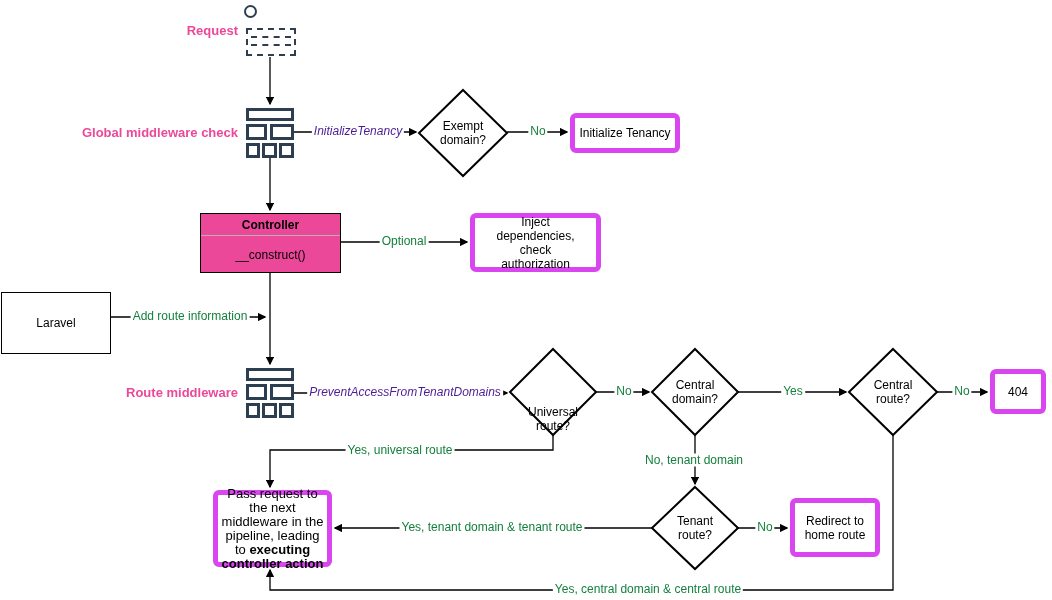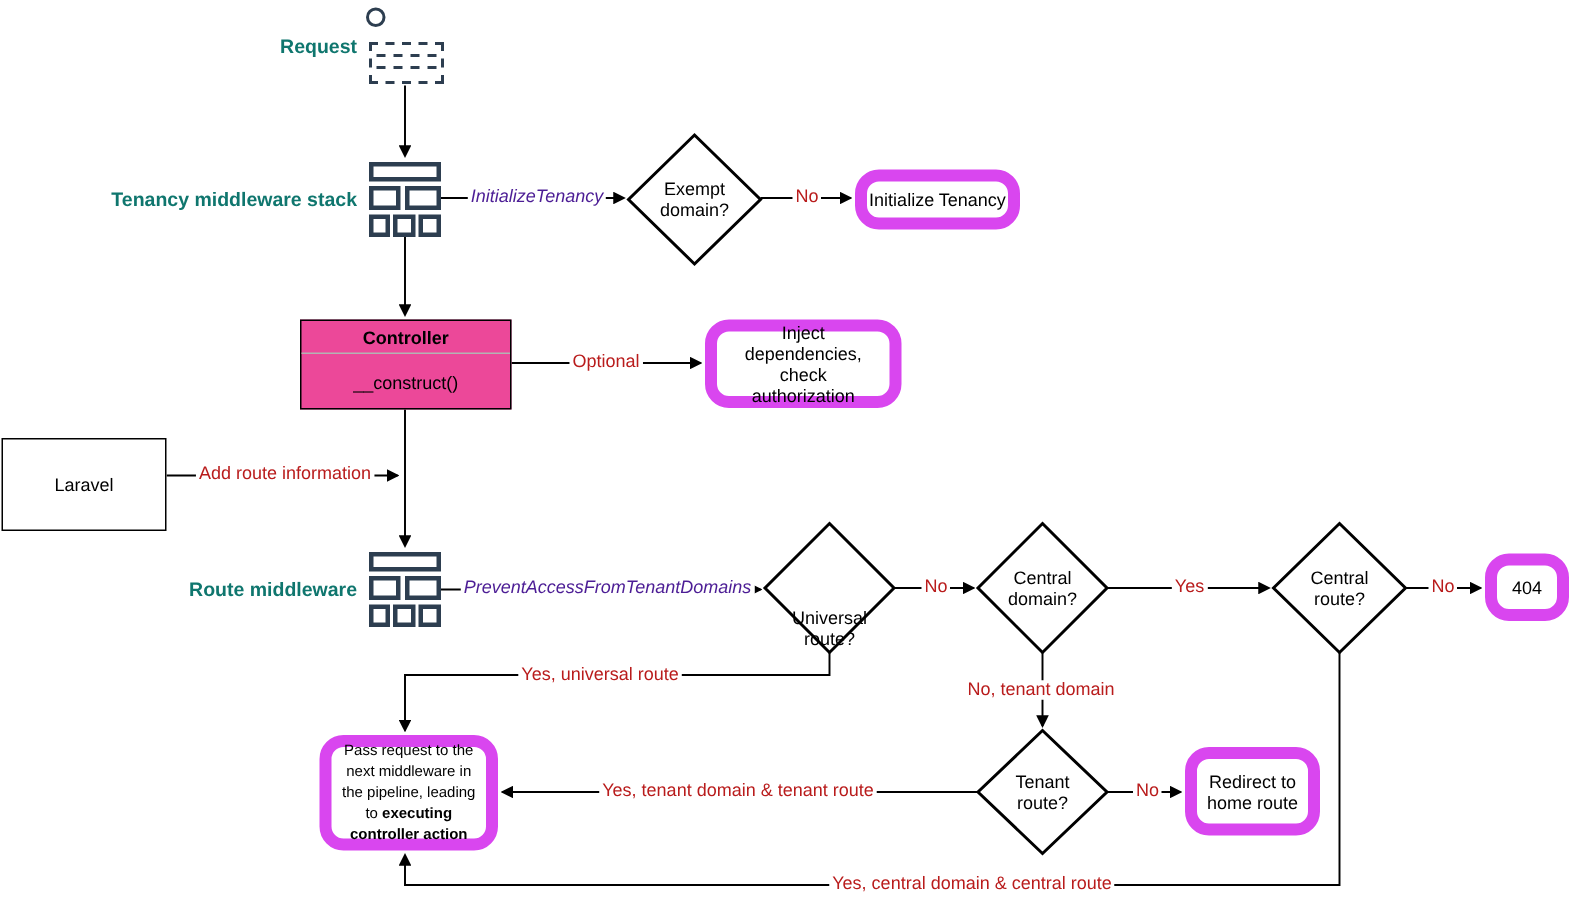--- a/index.html
+++ b/index.html
@@ -6,43 +6,43 @@
   #canvas {
     position:relative; width:1052px; height:600px; background:#ffffff;
     font-family:"Liberation Sans", sans-serif; color:#000; overflow:hidden;
   }
   #wires { position:absolute; left:0; top:0; width:1052px; height:600px; }
 
   
   .box { position:absolute; box-sizing:border-box; background:#fff;
          display:flex; align-items:center; justify-content:center;
          text-align:center; font-size:12px; line-height:14px; }
-  .rounded { border:8px solid #d946ef; border-radius:16px; }
+  .rounded { border:5px solid #d946ef; border-radius:6px; }
   .plain   { border:1px solid #000; }
 
   .uml { position:absolute; box-sizing:border-box; background:#ec4899;
          border:1.5px solid #000; }
   .uml .hdr { height:21px; display:flex; align-items:center; justify-content:center;
               font-weight:bold; font-size:12px; border-bottom:1px solid #b3b3b3; }
   .uml .bdy { height:37px; display:flex; align-items:center; justify-content:center;
               font-size:12px; }
 
   
   .dlabel { position:absolute; width:90px; text-align:center;
             font-size:12px; line-height:14px; transform:translate(-50%,-50%); }
 
   
   .elabel { position:absolute; transform:translate(-50%,-50%);
             background:#fff; padding:0 2px; font-size:12px; line-height:13px;
-            white-space:nowrap; color:#b91c1c; }
+            white-space:nowrap; color:#15803d; }
   .it { font-style:italic; color:#4c1d95; }
 
   
   .caption { position:absolute; font-weight:bold; font-size:13px;
-             color:#0f766e; text-align:right; }
+             color:#ec4899; text-align:right; }
 
   
   .httpbox { position:absolute; left:246px; top:28px; width:50px; height:26px;
              box-sizing:border-box; border:2px solid #2d3e50; background:#fff;
              display:flex; align-items:center; justify-content:center; }
   .httpbox span { font-size:8px; letter-spacing:1px; color:#2d3e50; padding-left:8px; }
   .httpcircle { position:absolute; left:244px; top:5px; width:13px; height:13px;
                 box-sizing:border-box; border:2.5px solid #2d3e50; border-radius:50%;
                 background:#fff; }
   .httpdash { position:absolute; left:246px; top:28px; width:50px; height:28px;
@@ -54,21 +54,21 @@
   .mwicon { position:absolute; width:48px; height:50px; }
   .mwicon div { position:absolute; box-sizing:border-box;
                 border:3px solid #2d3e50; background:#fff; }
   .mw-r1  { left:0;  top:0;  width:48px; height:13px; }
   .mw-r2a { left:0;  top:16px; width:21px; height:16px; }
   .mw-r2b { left:24px; top:16px; width:24px; height:16px; }
   .mw-r3a { left:0;  top:35px; width:14px; height:15px; }
   .mw-r3b { left:16px; top:35px; width:15px; height:15px; }
   .mw-r3c { left:33px; top:35px; width:15px; height:15px; }
 
-  .pass { font-size:10px; line-height:14px; padding:2px 3px; }
+  .pass { font-size:13px; line-height:14px; padding:2px 3px; }
 </style>
 </head>
 <body>
 
 <div id="canvas">
 
   <svg id="wires" width="1052" height="600" viewBox="0 0 1052 600">
     <defs>
       <marker id="arr" viewBox="0 0 10 10" refX="8.5" refY="5" markerWidth="6.5" markerHeight="6.5" orient="auto-start-reverse">
         <path d="M0,0 L10,5 L0,10 z" fill="#000"></path>
@@ -95,21 +95,21 @@
     <g stroke="#000" stroke-width="2" fill="#ffffff">
       <polygon points="463,90 507,133 463,176 419,133"></polygon>
       <polygon points="553,349 596,392 553,435 510,392"></polygon>
       <polygon points="695,349 738,392 695,435 652,392"></polygon>
       <polygon points="893,349 937,392 893,435 849,392"></polygon>
       <polygon points="695,487 738,528 695,569 652,528"></polygon>
     </g>
   </svg>
 
   <div class="caption" style="left:100px; top:23px; width:138px;">Request</div>
-  <div class="caption" style="left:60px; top:125px; width:178px;">Tenancy middleware stack</div>
+  <div class="caption" style="left:60px; top:125px; width:178px;">Global middleware check</div>
   <div class="caption" style="left:60px; top:385px; width:178px;">Route middleware</div>
 
   <div>
     <div class="httpbox">
       <span>HTTP</span>
     </div>
     <div class="httpcircle"></div>
     <div class="httpdash">
       <div class="ln l1"></div>
         <div class="ln l2"></div>

